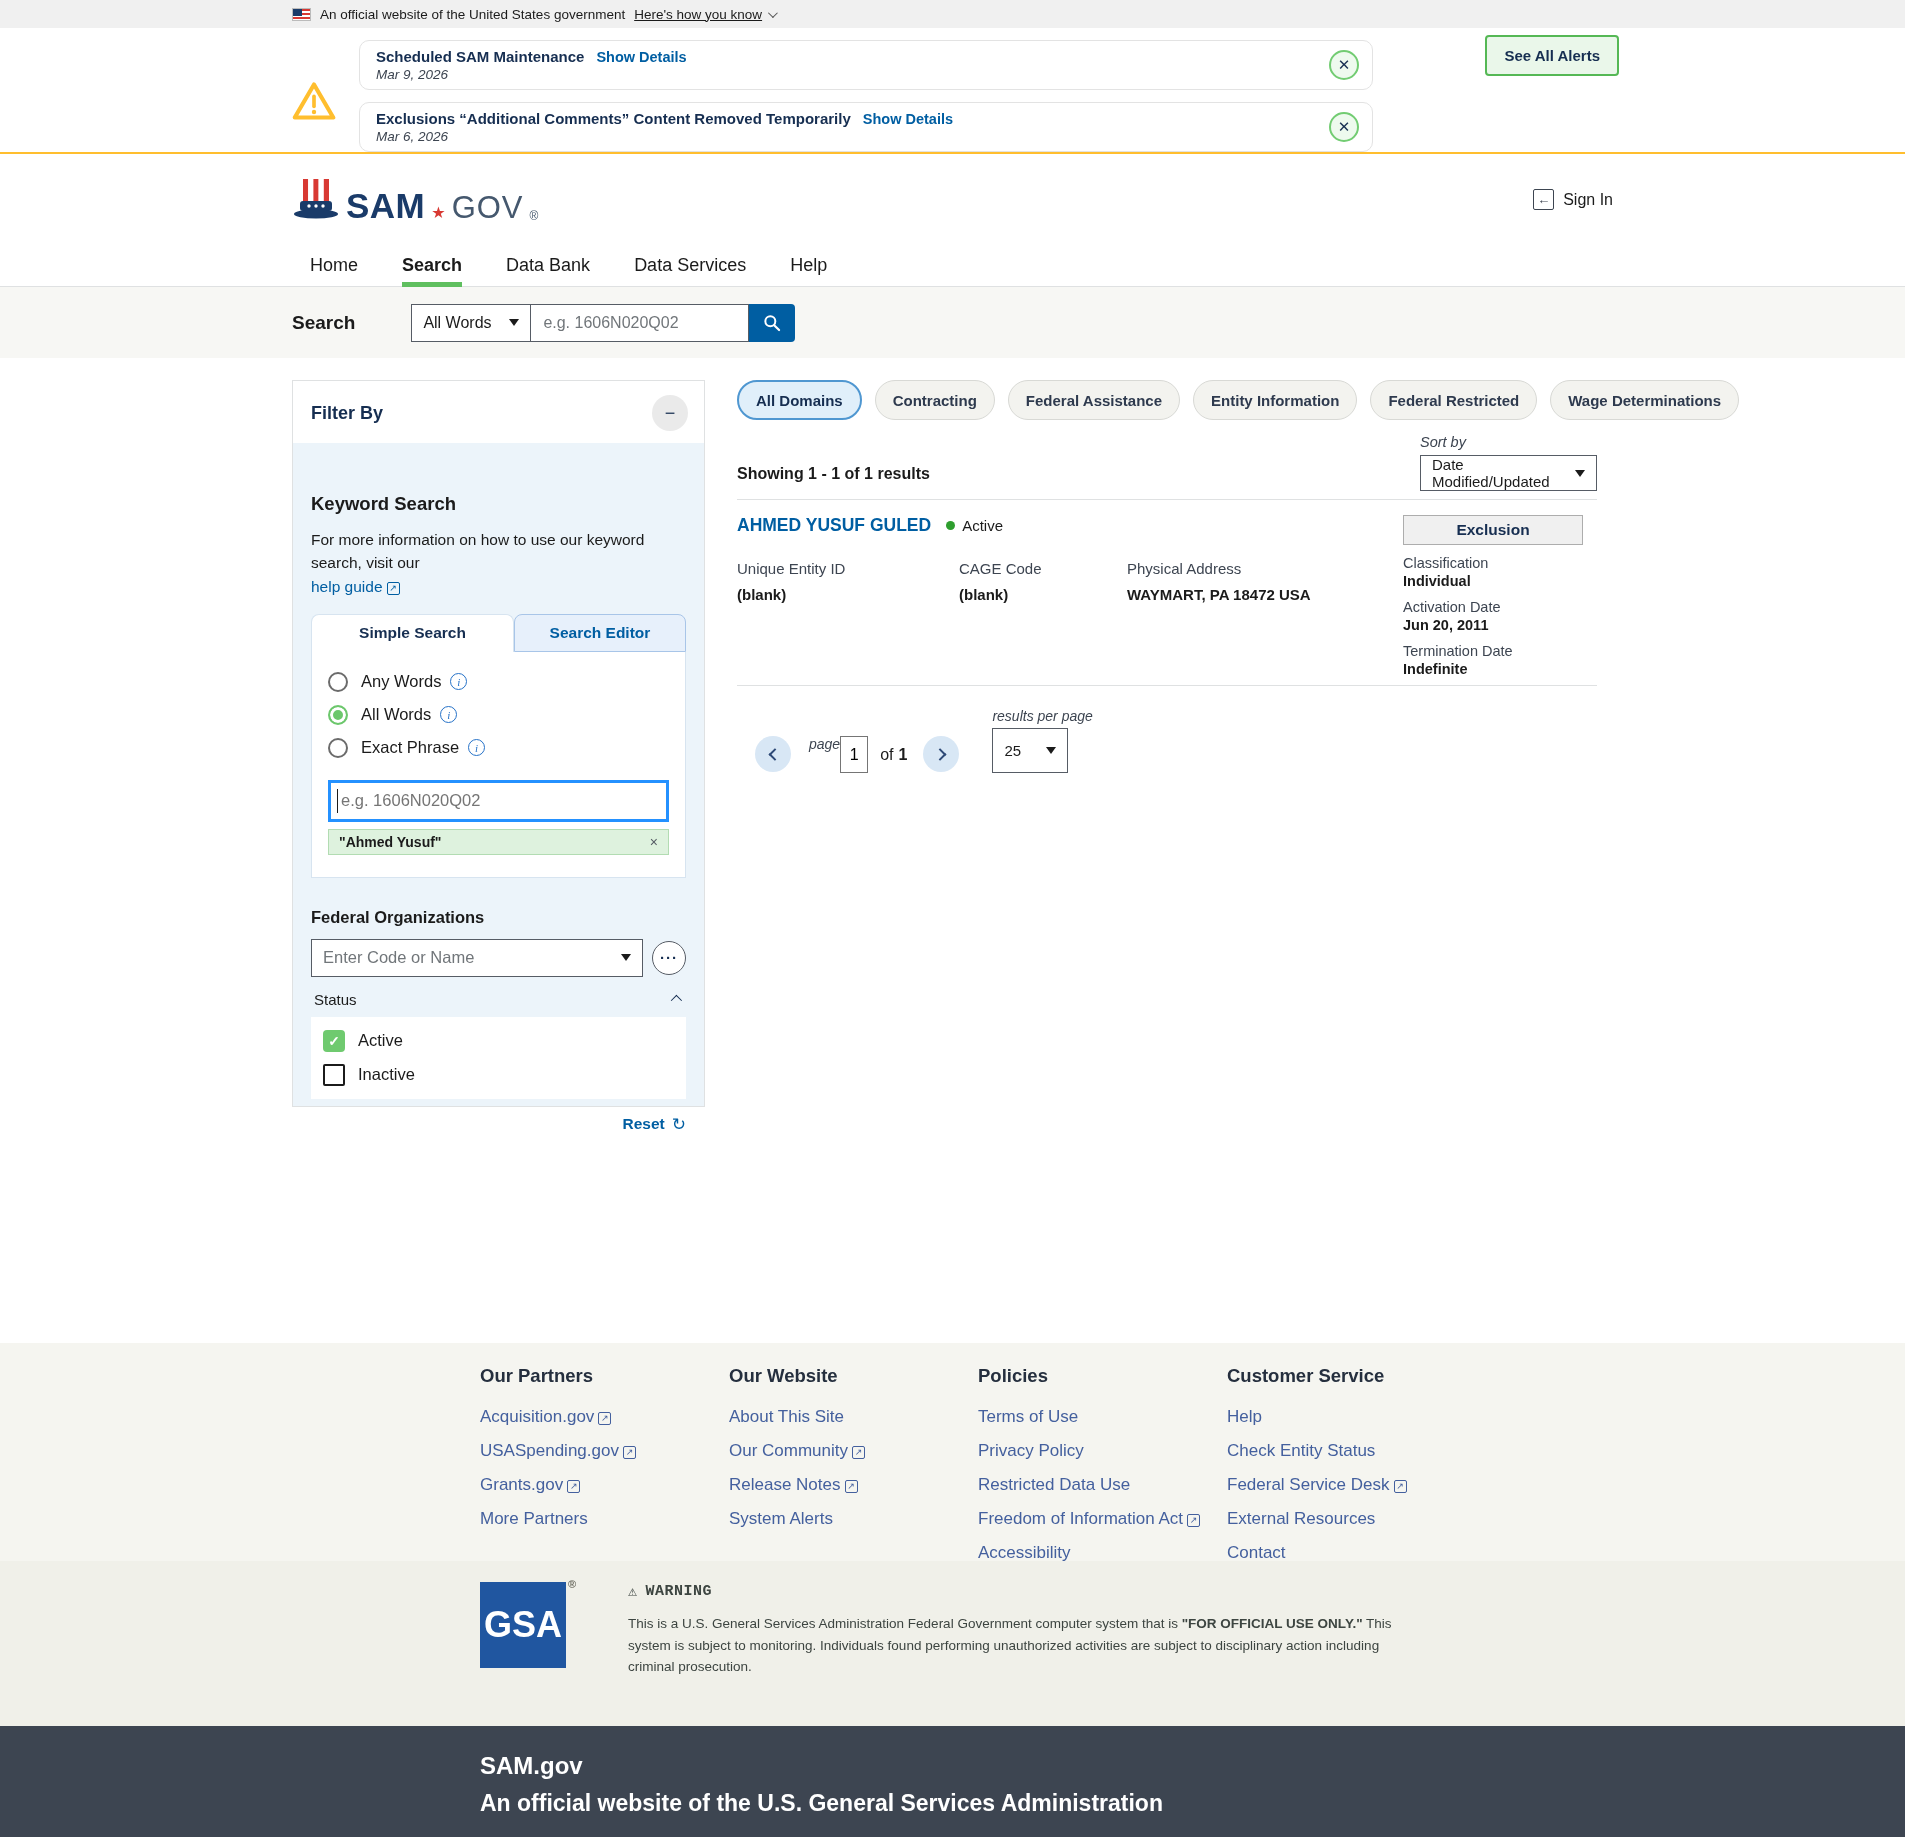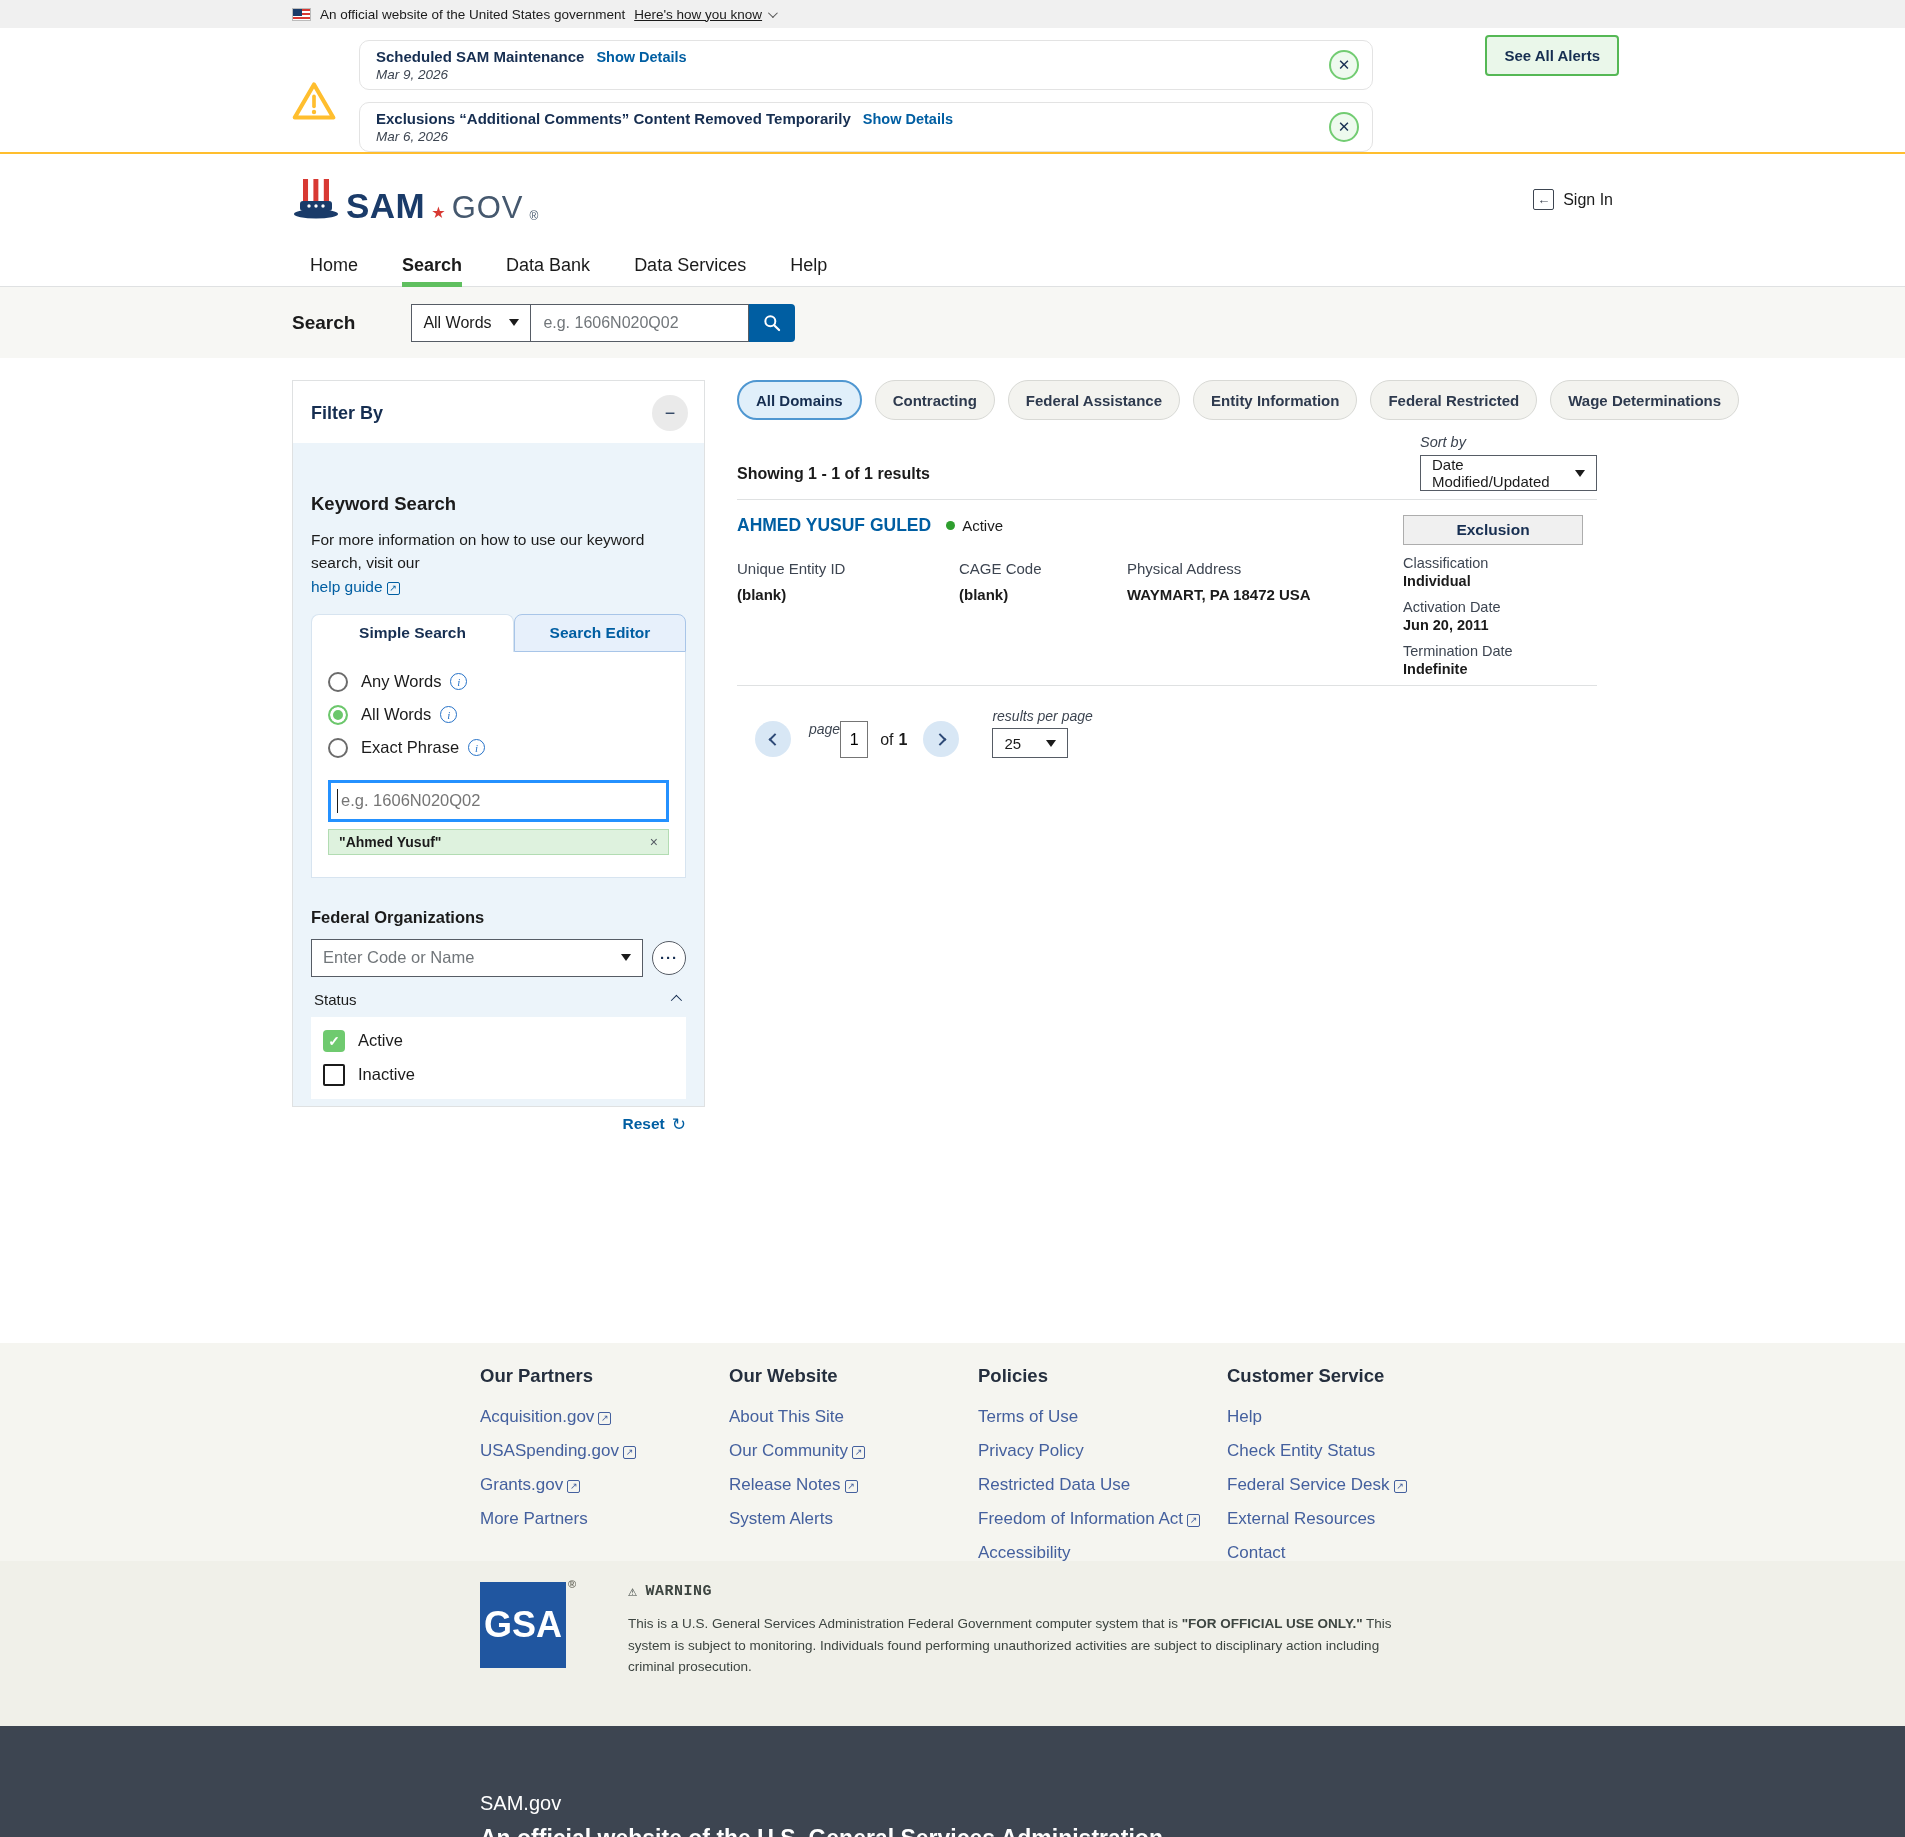--- a/index.html
+++ b/index.html
@@ -141,35 +141,35 @@
   .pchev { width: 9px; height: 9px; border-right: 2px solid #2e4a77; border-top: 2px solid #2e4a77; display: inline-block; }
   .pchev.left { transform: rotate(-135deg) translate(-1px,1px); }
   .pchev.right { transform: rotate(45deg) translate(-1px,1px); }
   .page-col { display: flex; flex-direction: row; align-items: flex-start; margin: 0 0 0 18px; }
   .pag-label { font-style: italic; font-size: 14px; color: #3d4551; margin-bottom: 4px; }
   .page-input { width: 28px; height: 37px; border: 1px solid #757575; text-align: center; font-size: 16px; font-family: "Liberation Sans", sans-serif; }
   .of-text { font-size: 16px; margin: 0 16px 9px 12px; }
   .of-text b { margin-left: 5px; }
   .next-circle { margin-left: 0; }
   .rpp-col { display: flex; flex-direction: column; margin-left: 33px; }
-  .rpp-select { width: 76px; height: 30px; font-size: 15px; color: #1b1b1b; }
+  .rpp-select { width: 76px; height: 45px; font-size: 15px; color: #1b1b1b; }
   
   .footer1 { background: #f5f5f0; height: 218px; padding: 22px 0 0 480px; display: flex; overflow: hidden; }
   .f-col { width: 249px; }
   .f-col-title { font-size: 18.5px; font-weight: bold; color: #252f3e; margin-bottom: 13px; }
   .f-link { display: block; line-height: 34px; font-size: 17px; color: #44609e; cursor: pointer; white-space: nowrap; }
   .footer2 { background: #f0f0e9; height: 165px; padding: 21px 0 0 480px; display: flex; gap: 62px; overflow: hidden; }
   .gsa-logo { width: 86px; height: 86px; background: #2056a0; color: #fff; display: flex; align-items: center; justify-content: center; font-size: 36px; font-weight: bold; position: relative; flex: 0 0 auto; }
   .gsa-reg { position: absolute; top: -4px; right: -10px; color: #6b6b60; font-size: 11px; }
   .warn-block { width: 790px; color: #3d4541; }
   .warn-head { font-family: "Liberation Mono", monospace; font-weight: bold; font-size: 15px; letter-spacing: 0.5px; display: flex; align-items: center; gap: 8px; }
   .warn-p { font-size: 13.5px; line-height: 1.6; margin-top: 12px; }
   .warn-p + .warn-p { margin-top: 16px; }
   .footer-dark { background: #3d4551; height: 111px; padding: 26px 0 0 480px; color: #fff; }
-  .fd-site { font-size: 20px; font-weight: normal; margin-top: 40px; }
+  .fd-site { font-size: 24px; font-weight: bold; }
   .fd-tagline { font-size: 23px; font-weight: bold; margin-top: 10px; }
 </style>
 </head>
 <body>
 
 <div class="gov-banner">
   <span class="flag"></span>
   <span>An official website of the United States government</span>
   <span class="hyk">
     <span>Here's how you know</span>

